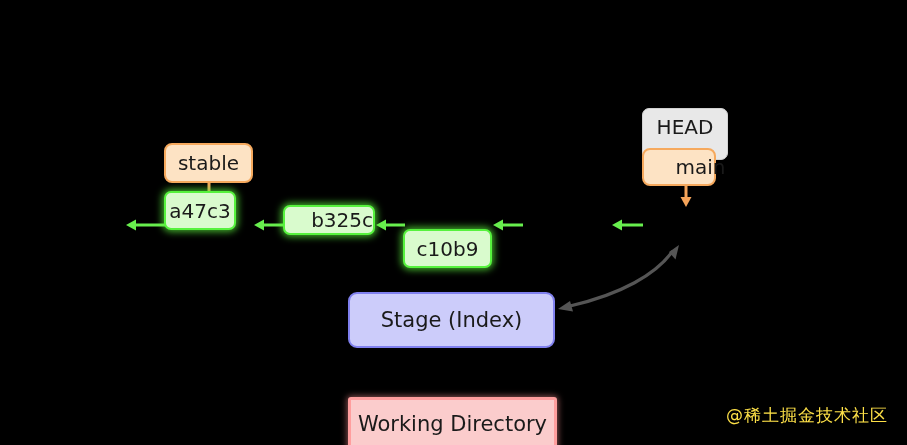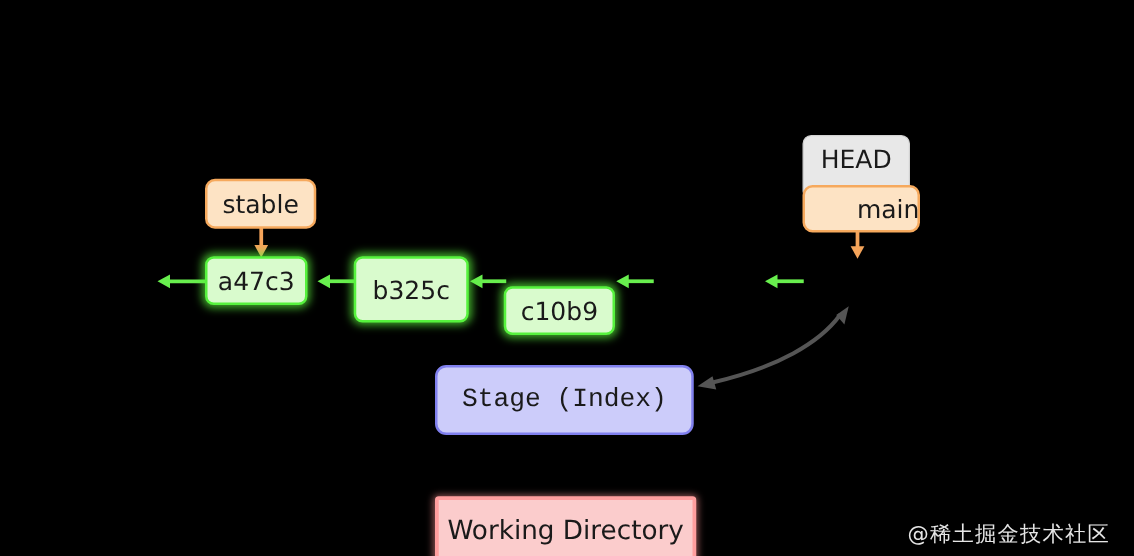--- a/index.html
+++ b/index.html
@@ -90,26 +90,25 @@
 
   
   .edge {
     position: absolute;
   }
   .edge svg { display: block; overflow: visible; }
 
   
   .watermark {
     position: absolute;
-    color: #e5e5e5;
+    color: #fde047;
     font-size: 17px;
     letter-spacing: 1px;
     white-space: nowrap;
     user-select: none;
-    margin-top: 12px;
   }
 </style>
 </head>
 <body>
 
 <div id="canvas">
 
   <div class="edge" style="left:124px; top:215px; width:44px; height:20px;">
     <svg width="44" height="20" viewBox="0 0 44 20">
       <line x1="42" y1="10" x2="10" y2="10" stroke="#68ef4e" stroke-width="3"></line>
@@ -164,43 +163,43 @@
       <path d="M124 14 C108 36, 74 56, 22 68" stroke="#555555" stroke-width="3.2" fill="none" stroke-linecap="round"></path>
       <path d="M131 7 L121 14 L127.5 21.5 Z" fill="#555555"></path>
       <path d="M10 71 L22 63 L25 73.5 Z" fill="#555555"></path>
     </svg>
   </div>
 
   <div class="node head" style="left:642px; top:108px; width:86px; height:52px;text-align:center;">
     <span>HEAD</span>
   </div>
 
-  <div class="node branch" style="left:642px; top:148px; width:94px; height:38px;padding-left:43px;">
+  <div class="node branch" style="left:642px; top:148px; width:74px; height:38px;padding-left:43px;">
     <span>main</span>
   </div>
 
   <div class="node branch" style="left:164px; top:143px; width:89px; height:40px;">
     <span>stable</span>
   </div>
 
-  <div class="node commit" style="left:164px; top:205px; width:82px; height:39px;text-align:right;">
+  <div class="node commit" style="left:164px; top:191px; width:72px; height:39px;text-align:right;">
     <span>a47c3</span>
   </div>
 
-  <div class="node commit" style="left:283px; top:205px; width:92px; height:53px;">
+  <div class="node commit" style="left:283px; top:205px; width:92px; height:30px;justify-content:flex-end;">
     <span>b325c</span>
   </div>
 
   <div class="node commit" style="left:403px; top:205px; width:89px; height:39px;margin-top:24px;">
     <span>c10b9</span>
   </div>
 
 
 
-  <div class="node stage" style="left:348px; top:292px; width:207px; height:56px;font-family:Liberation Mono, monospace;">
+  <div class="node stage" style="left:348px; top:292px; width:207px; height:56px;">
     <span>Stage (Index)</span>
   </div>
 
   <div class="node workdir" style="left:348px; top:357px; width:209px; height:53px;margin-top:40px;">
     <span>Working Directory</span>
   </div>
 
   <div class="watermark" style="left:726px; top:404px;">@稀土掘金技术社区</div>
 
 </div>

